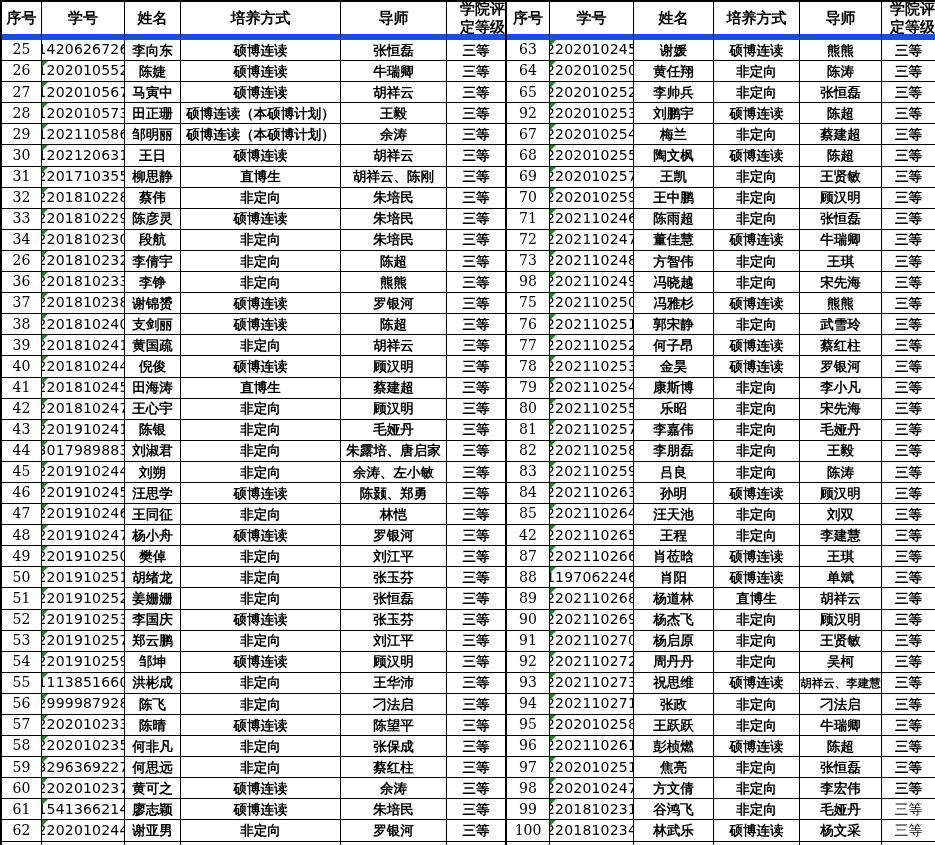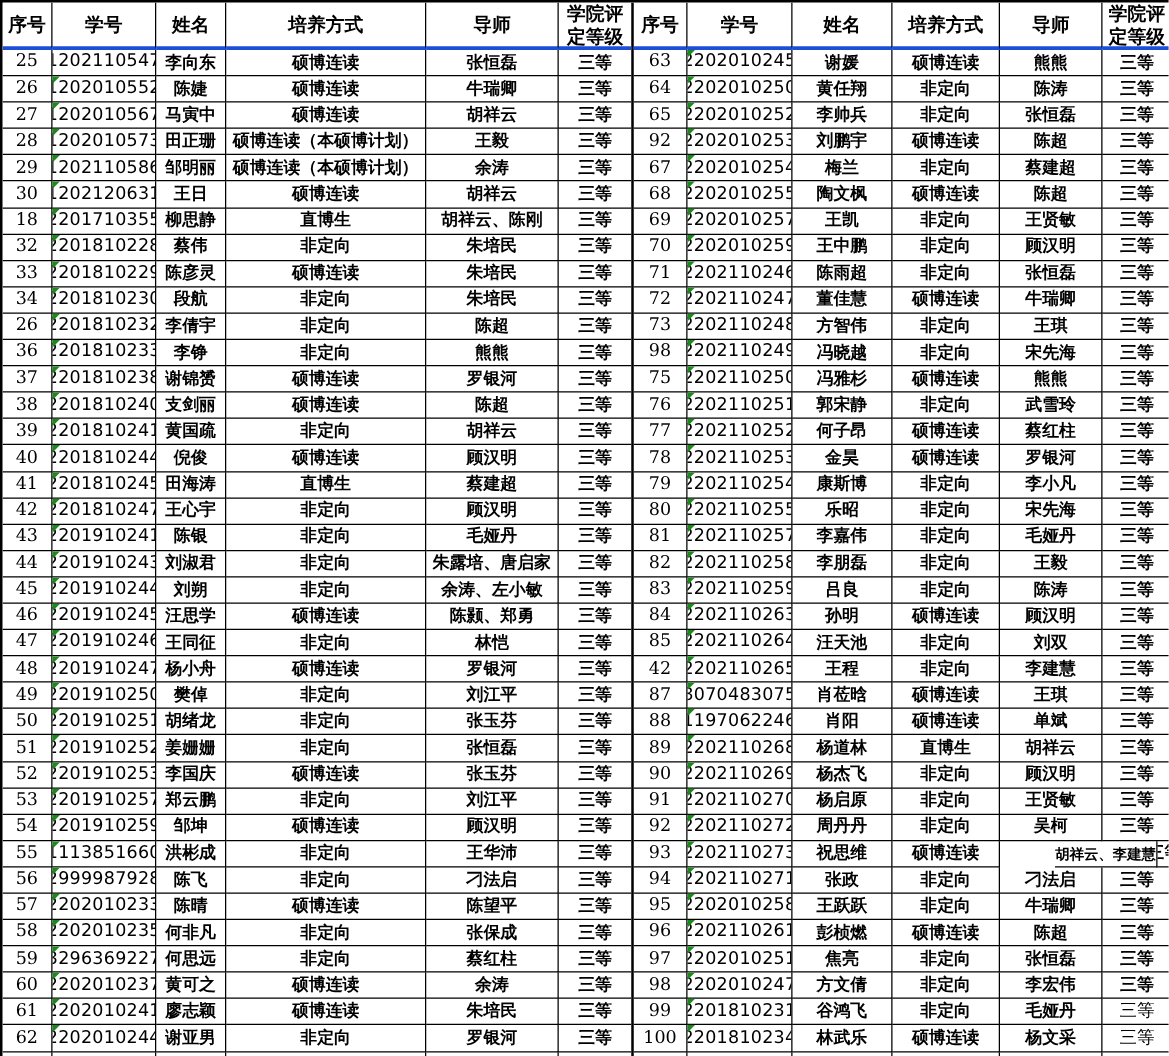--- a/index.html
+++ b/index.html
@@ -24,21 +24,21 @@
     position:relative;
     box-sizing:border-box;
     border-right:1px solid #000;
     border-bottom:1px solid #000;
     display:flex;align-items:center;justify-content:center;
     overflow:hidden;white-space:nowrap;
     text-align:center;
     line-height:1.1;
   }
   .cell:last-child{border-right:none;}
-  .hdr .cell{border-bottom:3px solid #1d4ed8;font-weight:bold;font-size:15px;white-space:normal;line-height:1.2;}
+  .hdr .cell{border-bottom:6px solid #1d4ed8;font-weight:bold;font-size:15px;white-space:normal;line-height:1.2;text-align:right;}
   
   .L .c0{width:40px;}
   .L .c1{width:83px;}
   .L .c2{width:56px;}
   .L .c3{width:160px;}
   .L .c4{width:106px;}
   .L .c5{width:58px;flex:1;}
   
   .R .c0{width:43px;}
   .R .c1{width:84px;}
@@ -68,21 +68,21 @@
     <div class="cell c2">姓名</div>
     <div class="cell c3">培养方式</div>
     <div class="cell c4">导师</div>
     <div class="cell c5">学院评定等级</div>
   </div>
 
   <div class="row">
     <div class="cell c0 num">25</div>
     <div class="cell c1 id">
 
-      <span class="idtext">1202110547</span>
+      <span class="idtext">1420626726</span>
     </div>
     <div class="cell c2 zh fit">李向东</div>
     <div class="cell c3 zh fit">硕博连读</div>
     <div class="cell c4 zh fit">张恒磊</div>
     <div class="cell c5 zh">三等</div>
   </div>
 
   <div class="row">
     <div class="cell c0 num">26</div>
     <div class="cell c1 id">
@@ -137,21 +137,21 @@
       <span class="tri"></span>
       <span class="idtext">1202120631</span>
     </div>
     <div class="cell c2 zh fit">王日</div>
     <div class="cell c3 zh fit">硕博连读</div>
     <div class="cell c4 zh fit">胡祥云</div>
     <div class="cell c5 zh">三等</div>
   </div>
 
   <div class="row">
-    <div class="cell c0 num">18</div>
+    <div class="cell c0 num">31</div>
     <div class="cell c1 id">
       <span class="tri"></span>
       <span class="idtext">2201710355</span>
     </div>
     <div class="cell c2 zh fit">柳思静</div>
     <div class="cell c3 zh fit">直博生</div>
     <div class="cell c4 zh fit">胡祥云、陈刚</div>
     <div class="cell c5 zh">三等</div>
   </div>
 
@@ -296,21 +296,21 @@
     <div class="cell c2 zh fit">陈银</div>
     <div class="cell c3 zh fit">非定向</div>
     <div class="cell c4 zh fit">毛娅丹</div>
     <div class="cell c5 zh">三等</div>
   </div>
 
   <div class="row">
     <div class="cell c0 num">44</div>
     <div class="cell c1 id">
       <span class="tri"></span>
-      <span class="idtext">2201910243</span>
+      <span class="idtext">3017989883</span>
     </div>
     <div class="cell c2 zh fit">刘淑君</div>
     <div class="cell c3 zh fit">非定向</div>
     <div class="cell c4 zh fit">朱露培、唐启家</div>
     <div class="cell c5 zh">三等</div>
   </div>
 
   <div class="row">
     <div class="cell c0 num">45</div>
     <div class="cell c1 id">
@@ -500,21 +500,21 @@
     <div class="cell c2 zh fit">黄可之</div>
     <div class="cell c3 zh fit">硕博连读</div>
     <div class="cell c4 zh fit">余涛</div>
     <div class="cell c5 zh">三等</div>
   </div>
 
   <div class="row">
     <div class="cell c0 num">61</div>
     <div class="cell c1 id">
       <span class="tri"></span>
-      <span class="idtext">2202010241</span>
+      <span class="idtext">1541366214</span>
     </div>
     <div class="cell c2 zh fit">廖志颖</div>
     <div class="cell c3 zh fit">硕博连读</div>
     <div class="cell c4 zh fit">朱培民</div>
     <div class="cell c5 zh">三等</div>
   </div>
 
   <div class="row">
     <div class="cell c0 num">62</div>
     <div class="cell c1 id">
@@ -834,21 +834,21 @@
     <div class="cell c2 zh fit">王程</div>
     <div class="cell c3 zh fit">非定向</div>
     <div class="cell c4 zh fit">李建慧</div>
     <div class="cell c5 zh">三等</div>
   </div>
 
   <div class="row">
     <div class="cell c0 num">87</div>
     <div class="cell c1 id">
       <span class="tri"></span>
-      <span class="idtext">3070483075</span>
+      <span class="idtext">2202110266</span>
     </div>
     <div class="cell c2 zh fit">肖莅晗</div>
     <div class="cell c3 zh fit">硕博连读</div>
     <div class="cell c4 zh fit">王琪</div>
     <div class="cell c5 zh">三等</div>
   </div>
 
   <div class="row">
     <div class="cell c0 num">88</div>
     <div class="cell c1 id">
@@ -910,21 +910,21 @@
   </div>
 
   <div class="row">
     <div class="cell c0 num">93</div>
     <div class="cell c1 id">
       <span class="tri"></span>
       <span class="idtext">2202110273</span>
     </div>
     <div class="cell c2 zh fit">祝思维</div>
     <div class="cell c3 zh fit">硕博连读</div>
-    <div class="cell c4 zh fit" style="font-size: 11.5px; margin-left: 44px;">胡祥云、李建慧</div>
+    <div class="cell c4 zh fit" style="font-size: 11.5px;">胡祥云、李建慧</div>
     <div class="cell c5 zh">三等</div>
   </div>
 
   <div class="row">
     <div class="cell c0 num">94</div>
     <div class="cell c1 id">
       <span class="tri"></span>
       <span class="idtext">2202110271</span>
     </div>
     <div class="cell c2 zh fit">张政</div>

